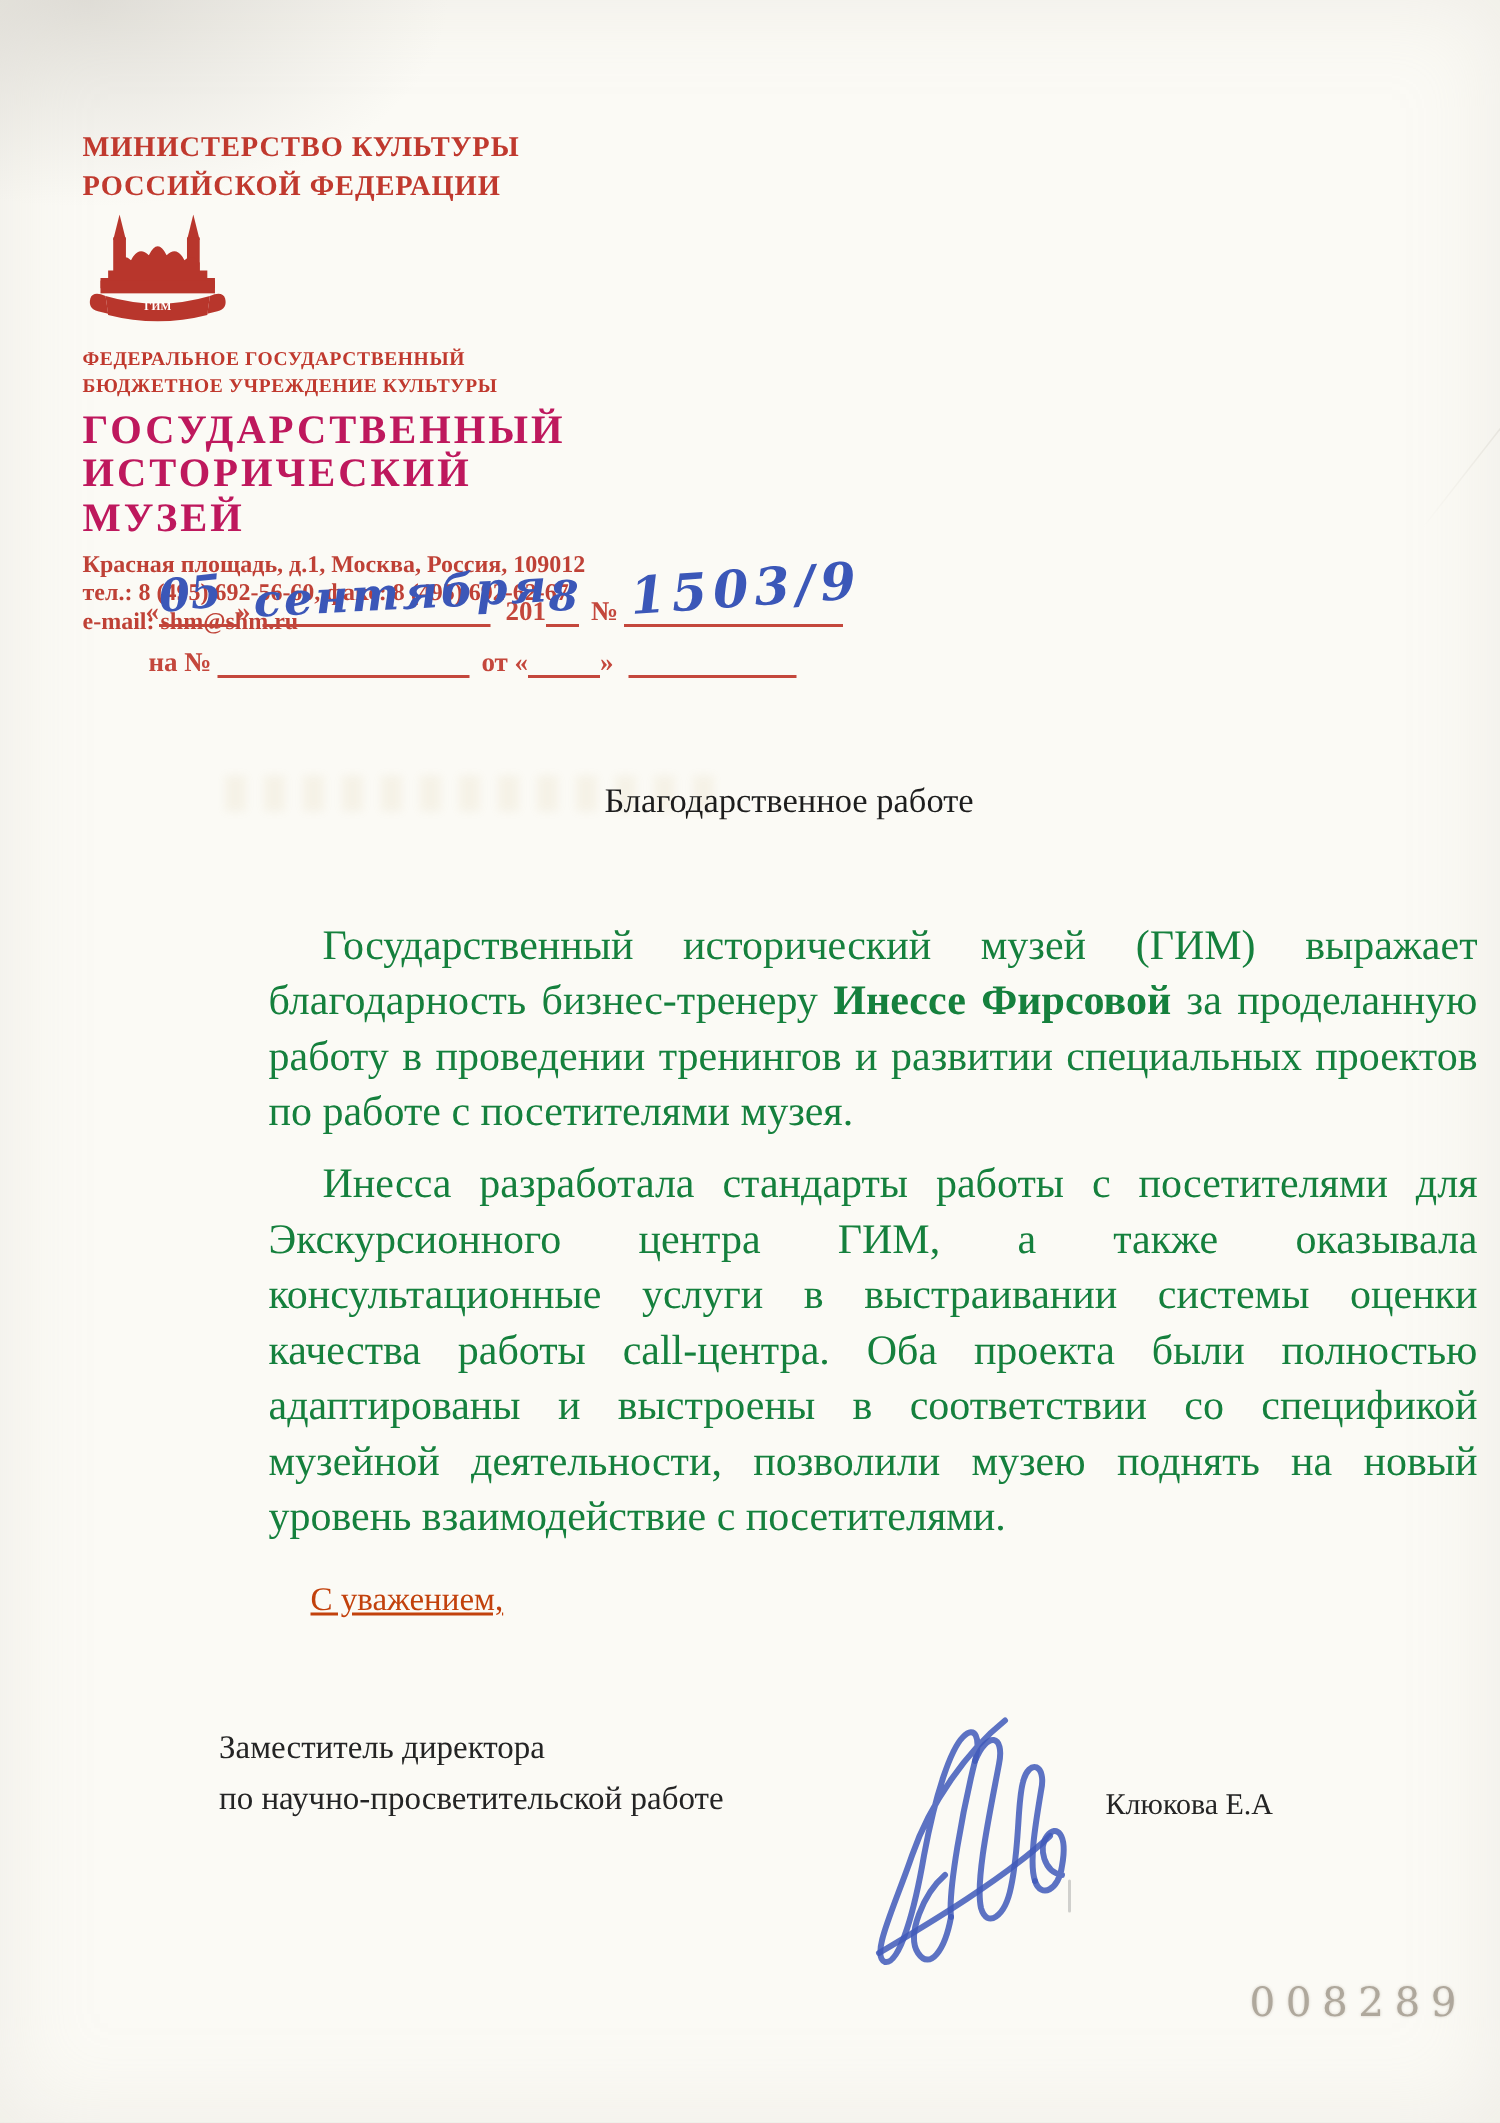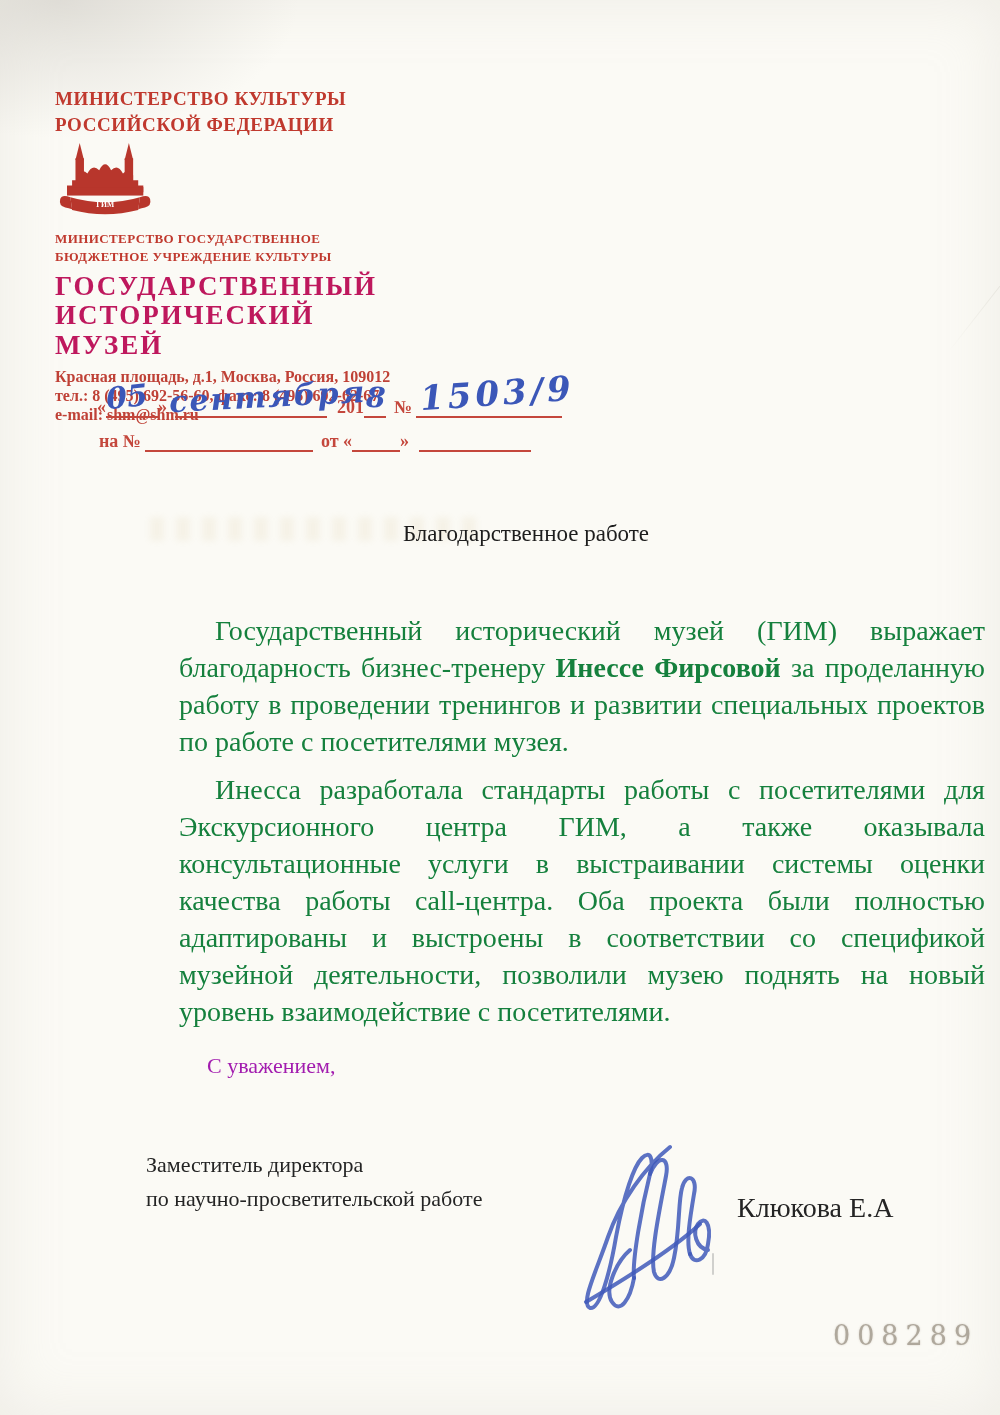--- a/index.html
+++ b/index.html
@@ -64,29 +64,29 @@
     position:absolute;top:521px;left:50%;transform:translateX(-50%);margin:0 0 0 26px;
     font-size:23px;font-weight:normal;color:#1d1d1d;white-space:nowrap;
   }
   
   .body-text{
     position:absolute;left:147px;top:612px;width:806px;
     font-size:28px;line-height:37px;color:#15803d;margin-left:32px;
   }
   .body-text p{margin:0 0 11px 0;text-indent:36px;text-align:justify;}
   
-  .closing{position:absolute;left:207px;top:1053px;font-size:22px;color:#a21caf;}
+  .closing{position:absolute;left:207px;top:1053px;font-size:22px;color:#c2410c;text-decoration:underline;}
   .signer-title{position:absolute;left:146px;top:1148px;font-size:22px;line-height:34px;color:#242424;}
   .signature{position:absolute;left:550px;top:1132px;}
   .signature path{fill:none;stroke:#4059ba;stroke-width:4;stroke-linecap:round;stroke-linejoin:round;opacity:.85;}
   .pen-artifact{
     position:absolute;left:712px;top:1253px;width:2px;height:22px;
     background:rgba(140,140,140,.38);border-radius:2px;
   }
-  .signer-name{position:absolute;left:737px;top:1192px;font-size:28px;color:#242424;}
+  .signer-name{position:absolute;left:737px;top:1192px;font-size:20px;color:#242424;}
   .stamp{
     position:absolute;left:833px;top:1320px;
     font-family:"DejaVu Serif", serif;font-size:27px;letter-spacing:7px;
     color:#a29a8d;opacity:.85;text-shadow:0 0 2px rgba(160,150,135,.55);
   }
 </style>
 </head>
 <body>
 
 <div class="page">
@@ -108,21 +108,21 @@
           <path d="M14,58 L14,50 L20,50 L20,44 L26,44 L26,38 Q32,30 38,36 Q44,24 52,32 Q59,18 66,32 Q74,24 80,36 Q86,30 92,38 L92,44 L98,44 L98,50 L104,50 L104,58 Z"></path>
           <rect x="14" y="52" width="90" height="10"></rect>
           <path d="M18,64 Q8,60 6,66 Q4,74 12,76 Q16,77 20,78 Z"></path>
           <path d="M100,64 Q110,60 112,66 Q114,74 106,76 Q102,77 98,78 Z"></path>
           <path d="M18,64 Q59,76 100,64 L98,79 Q59,89 20,79 Z"></path>
         </g>
         <text x="59" y="75" text-anchor="middle" font-size="9" font-weight="bold" fill="#ffffff">ГИМ</text>
       </svg>
     </div>
     <div class="federal">
-      <div>МИНИСТЕРСТВО ГОСУДАРСТВЕННОЕ</div>
+      <div>ФЕДЕРАЛЬНОЕ ГОСУДАРСТВЕННЫЙ</div>
       <div>БЮДЖЕТНОЕ УЧРЕЖДЕНИЕ КУЛЬТУРЫ</div>
     </div>
     <div class="museum-name">
       <div>ГОСУДАРСТВЕННЫЙ</div>
       <div>ИСТОРИЧЕСКИЙ</div>
       <div>МУЗЕЙ</div>
     </div>
     <div class="address-block">
       <div>Красная площадь, д.1, Москва, Россия, 109012</div>
       <div>тел.: 8 (495) 692-56-60, факс: 8 (495) 692-62-67</div>

